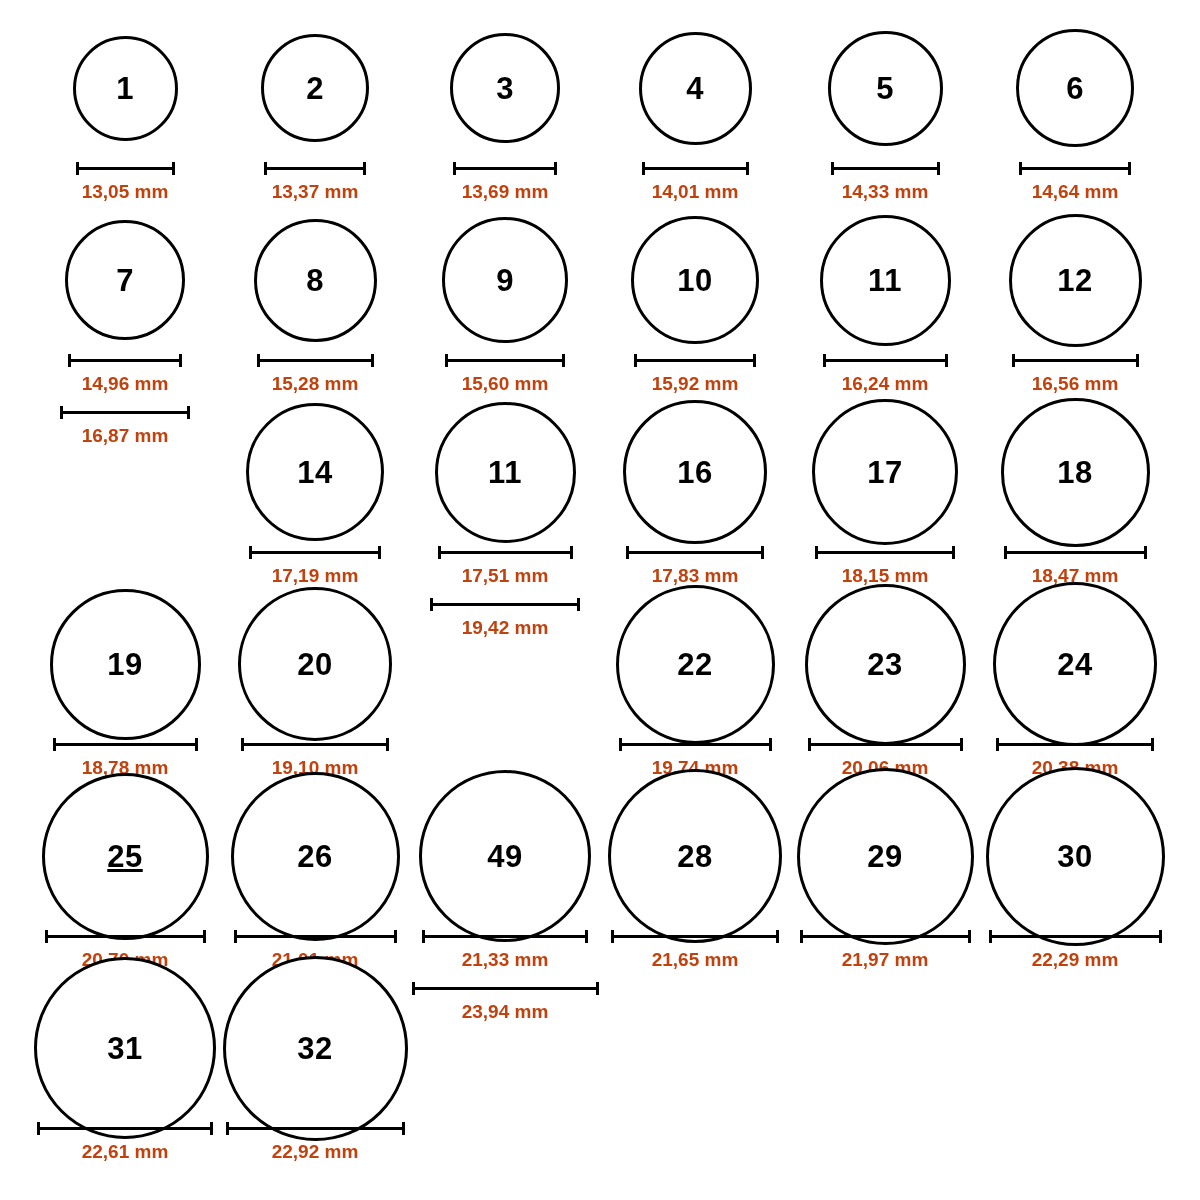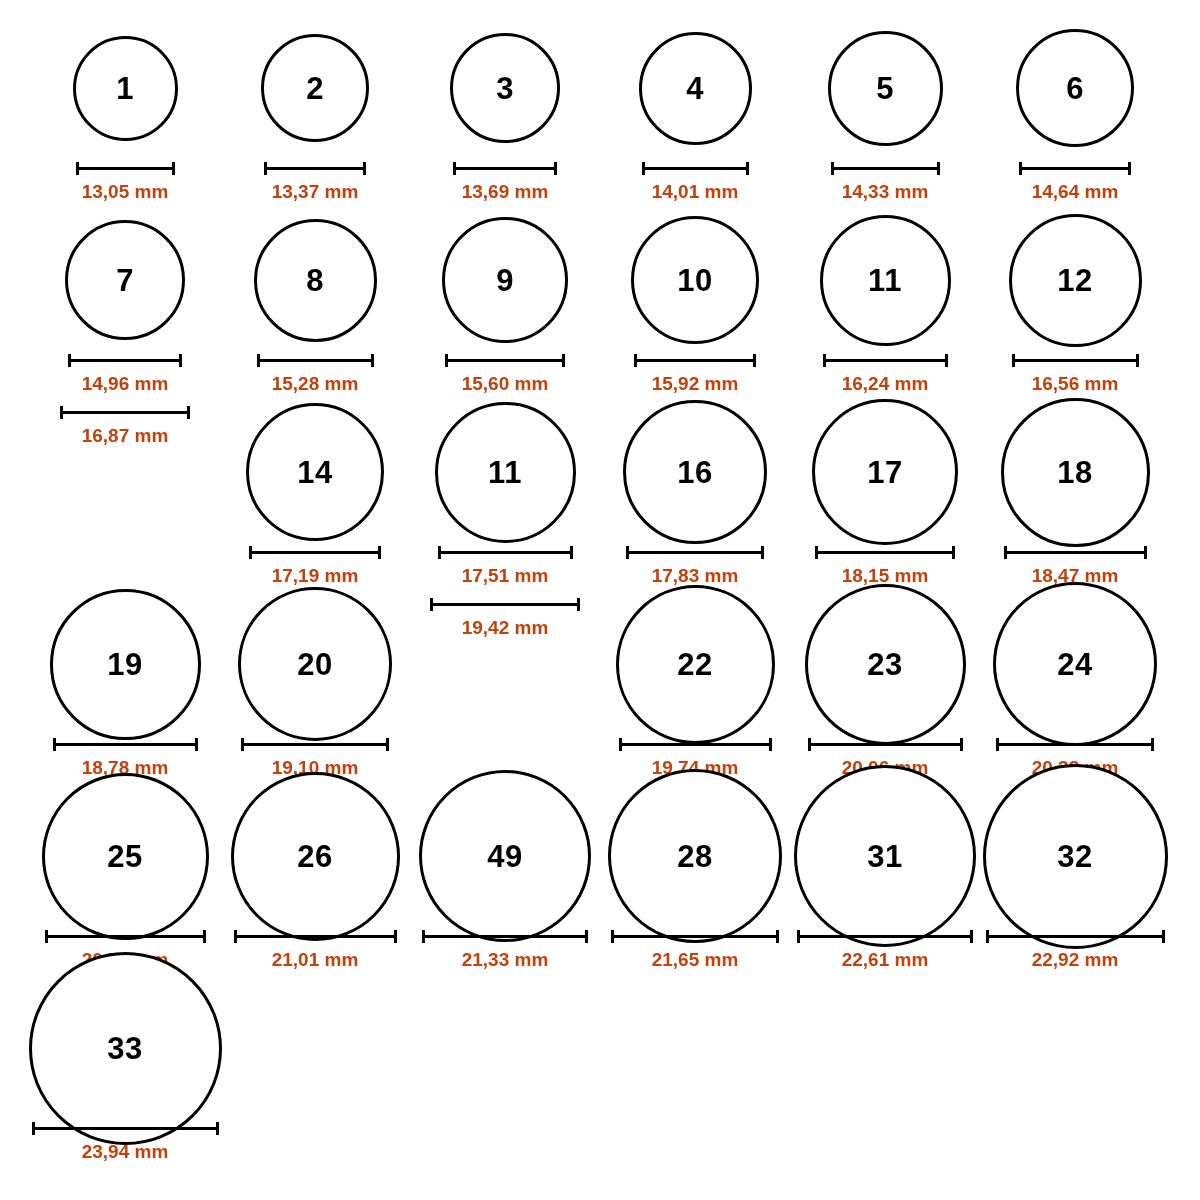--- a/index.html
+++ b/index.html
@@ -453,21 +453,21 @@
           <div class="caliper" style="width: 158px;">
             <div class="bar"></div>
             <div class="tick left"></div>
             <div class="tick right"></div>
           </div>
           <div class="measure-label">20,38 mm</div>
         </div>
       </div>
       <div class="ring-cell">
         <div class="circle-wrap">
-          <div class="ring-circle" style="width: 167px; height: 167px;">
+          <div class="ring-circle" style="width: 167px; height: 167px; text-decoration: underline;">
             <span class="ring-number">25</span>
           </div>
         </div>
         <div class="measure">
           <div class="caliper" style="width: 161px;">
             <div class="bar"></div>
             <div class="tick left"></div>
             <div class="tick right"></div>
           </div>
           <div class="measure-label">20,70 mm</div>
@@ -513,20 +513,50 @@
           <div class="caliper" style="width: 168px;">
             <div class="bar"></div>
             <div class="tick left"></div>
             <div class="tick right"></div>
           </div>
           <div class="measure-label">21,65 mm</div>
         </div>
       </div>
       <div class="ring-cell">
         <div class="circle-wrap">
+          <div class="ring-circle" style="width: 177px; height: 177px;">
+            <span class="ring-number">29</span>
+          </div>
+        </div>
+        <div class="measure">
+          <div class="caliper" style="width: 171px;">
+            <div class="bar"></div>
+            <div class="tick left"></div>
+            <div class="tick right"></div>
+          </div>
+          <div class="measure-label">21,97 mm</div>
+        </div>
+      </div>
+      <div class="ring-cell">
+        <div class="circle-wrap">
+          <div class="ring-circle" style="width: 179px; height: 179px;">
+            <span class="ring-number">30</span>
+          </div>
+        </div>
+        <div class="measure">
+          <div class="caliper" style="width: 173px;">
+            <div class="bar"></div>
+            <div class="tick left"></div>
+            <div class="tick right"></div>
+          </div>
+          <div class="measure-label">22,29 mm</div>
+        </div>
+      </div>
+      <div class="ring-cell">
+        <div class="circle-wrap">
           <div class="ring-circle" style="width: 182px; height: 182px;">
             <span class="ring-number">31</span>
           </div>
         </div>
         <div class="measure">
           <div class="caliper" style="width: 176px;">
             <div class="bar"></div>
             <div class="tick left"></div>
             <div class="tick right"></div>
           </div>
@@ -542,25 +572,20 @@
         <div class="measure">
           <div class="caliper" style="width: 179px;">
             <div class="bar"></div>
             <div class="tick left"></div>
             <div class="tick right"></div>
           </div>
           <div class="measure-label">22,92 mm</div>
         </div>
       </div>
       <div class="ring-cell">
-        <div class="circle-wrap">
-          <div class="ring-circle" style="width: 193px; height: 193px;">
-            <span class="ring-number">33</span>
-          </div>
-        </div>
         <div class="measure">
           <div class="caliper" style="width: 187px;">
             <div class="bar"></div>
             <div class="tick left"></div>
             <div class="tick right"></div>
           </div>
           <div class="measure-label">23,94 mm</div>
         </div>
       </div>
     </div>

